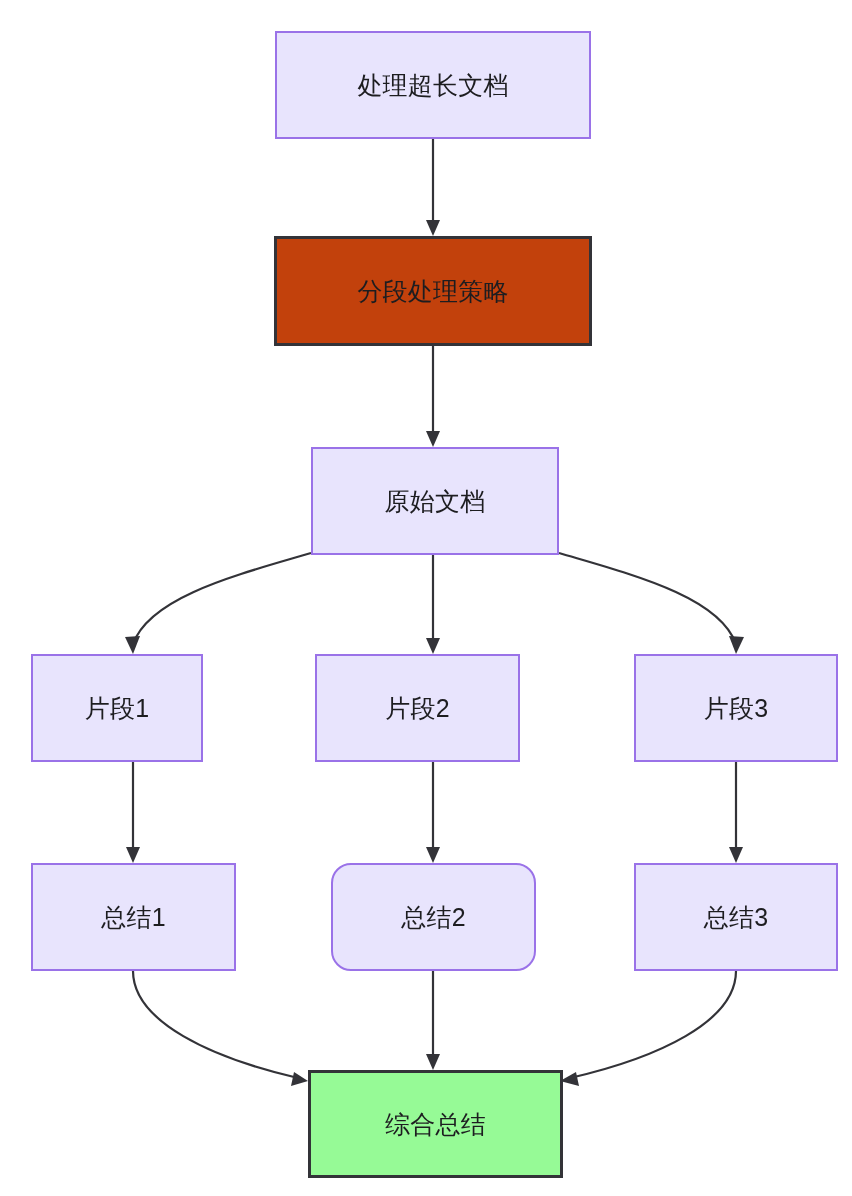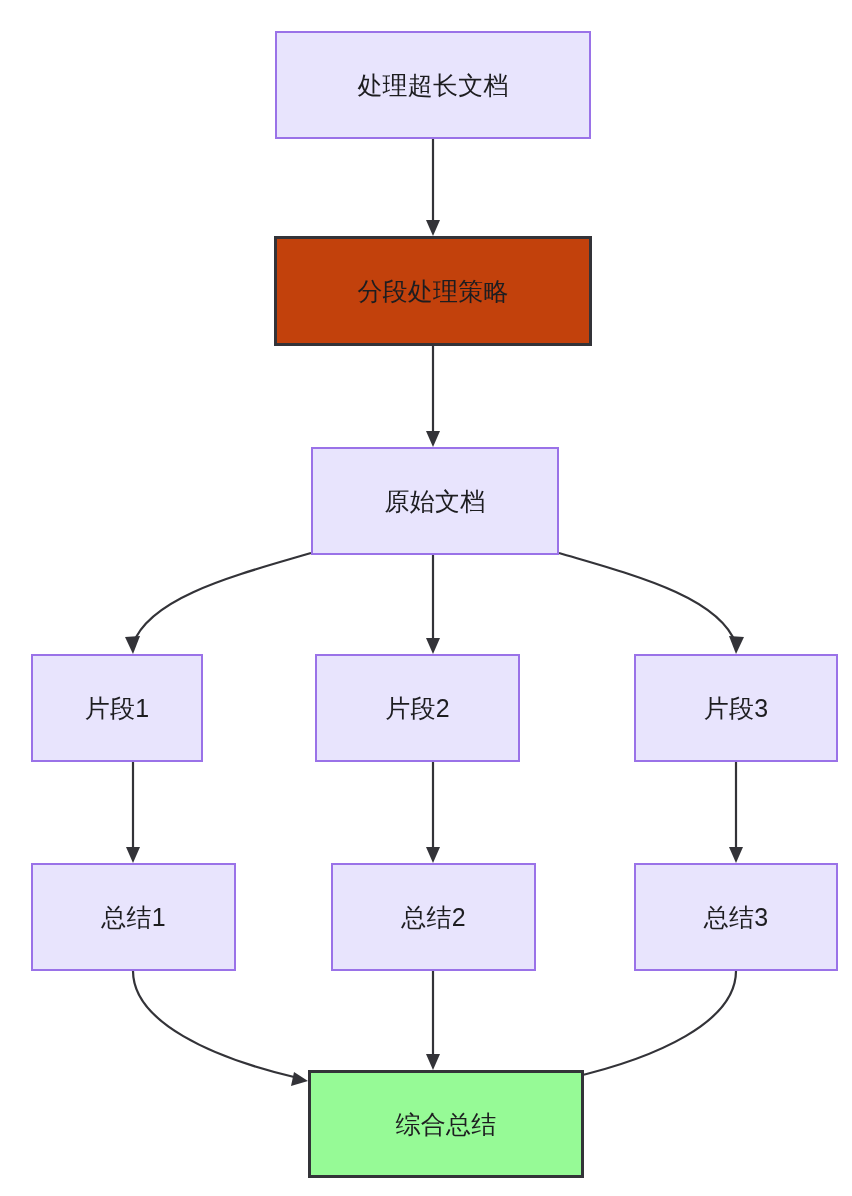--- a/index.html
+++ b/index.html
@@ -146,25 +146,25 @@
   </div>
 
   <div class="node style-light" style="left:634px; top:654px; width:204px; height:108px;">
     <span class="node-label">片段3</span>
   </div>
 
   <div class="node style-light" style="left:31px; top:863px; width:205px; height:108px;">
     <span class="node-label">总结1</span>
   </div>
 
-  <div class="node style-light" style="left:331px; top:863px; width:205px; height:108px;">
+  <div class="node style-light" style="left:331px; top:863px; width:205px; height:108px;border-radius:20px;">
     <span class="node-label">总结2</span>
   </div>
 
   <div class="node style-light" style="left:634px; top:863px; width:204px; height:108px;">
     <span class="node-label">总结3</span>
   </div>
 
-  <div class="node style-result" style="left:308px; top:1070px; width:276px; height:108px;">
+  <div class="node style-result" style="left:308px; top:1070px; width:255px; height:108px;">
     <span class="node-label">综合总结</span>
   </div>
 
 </div>
 
 </body></html>

